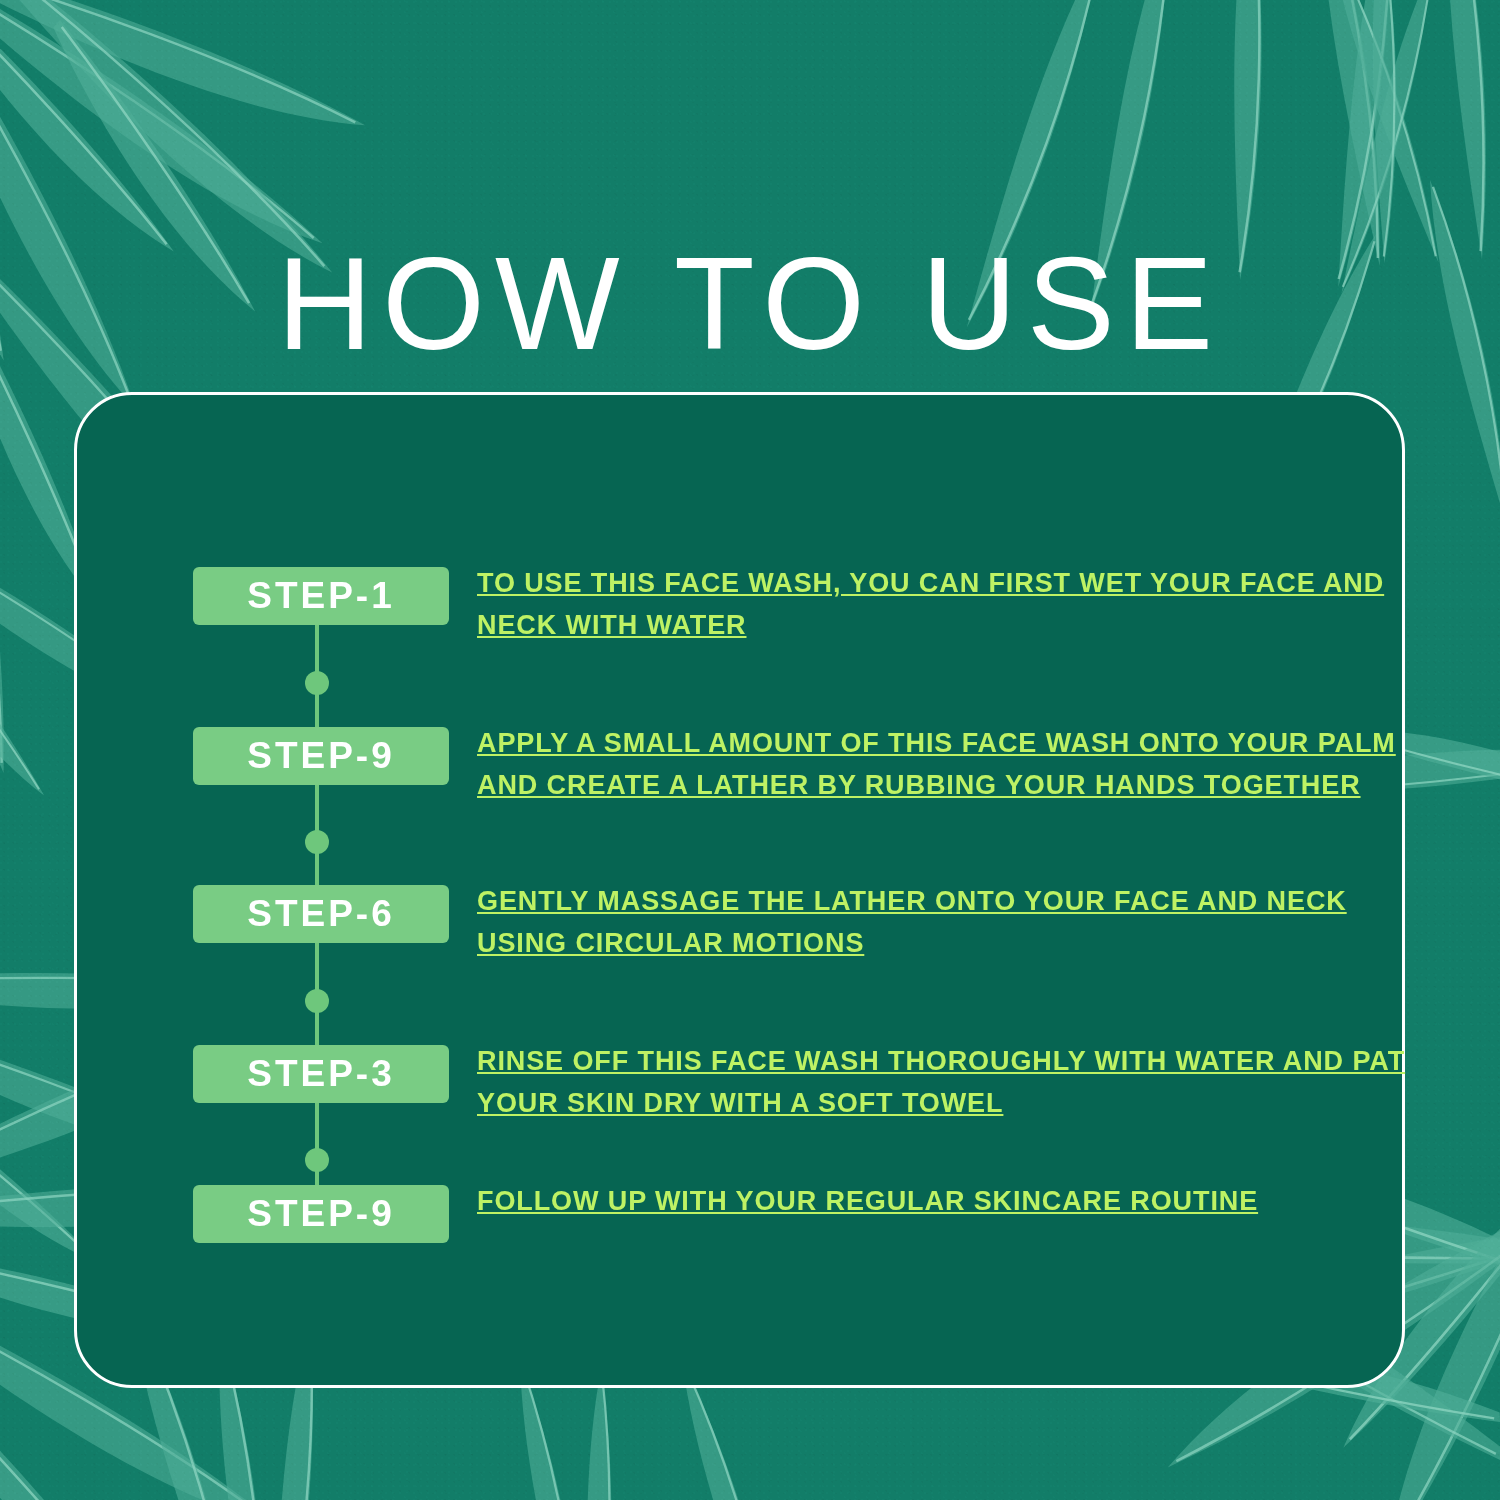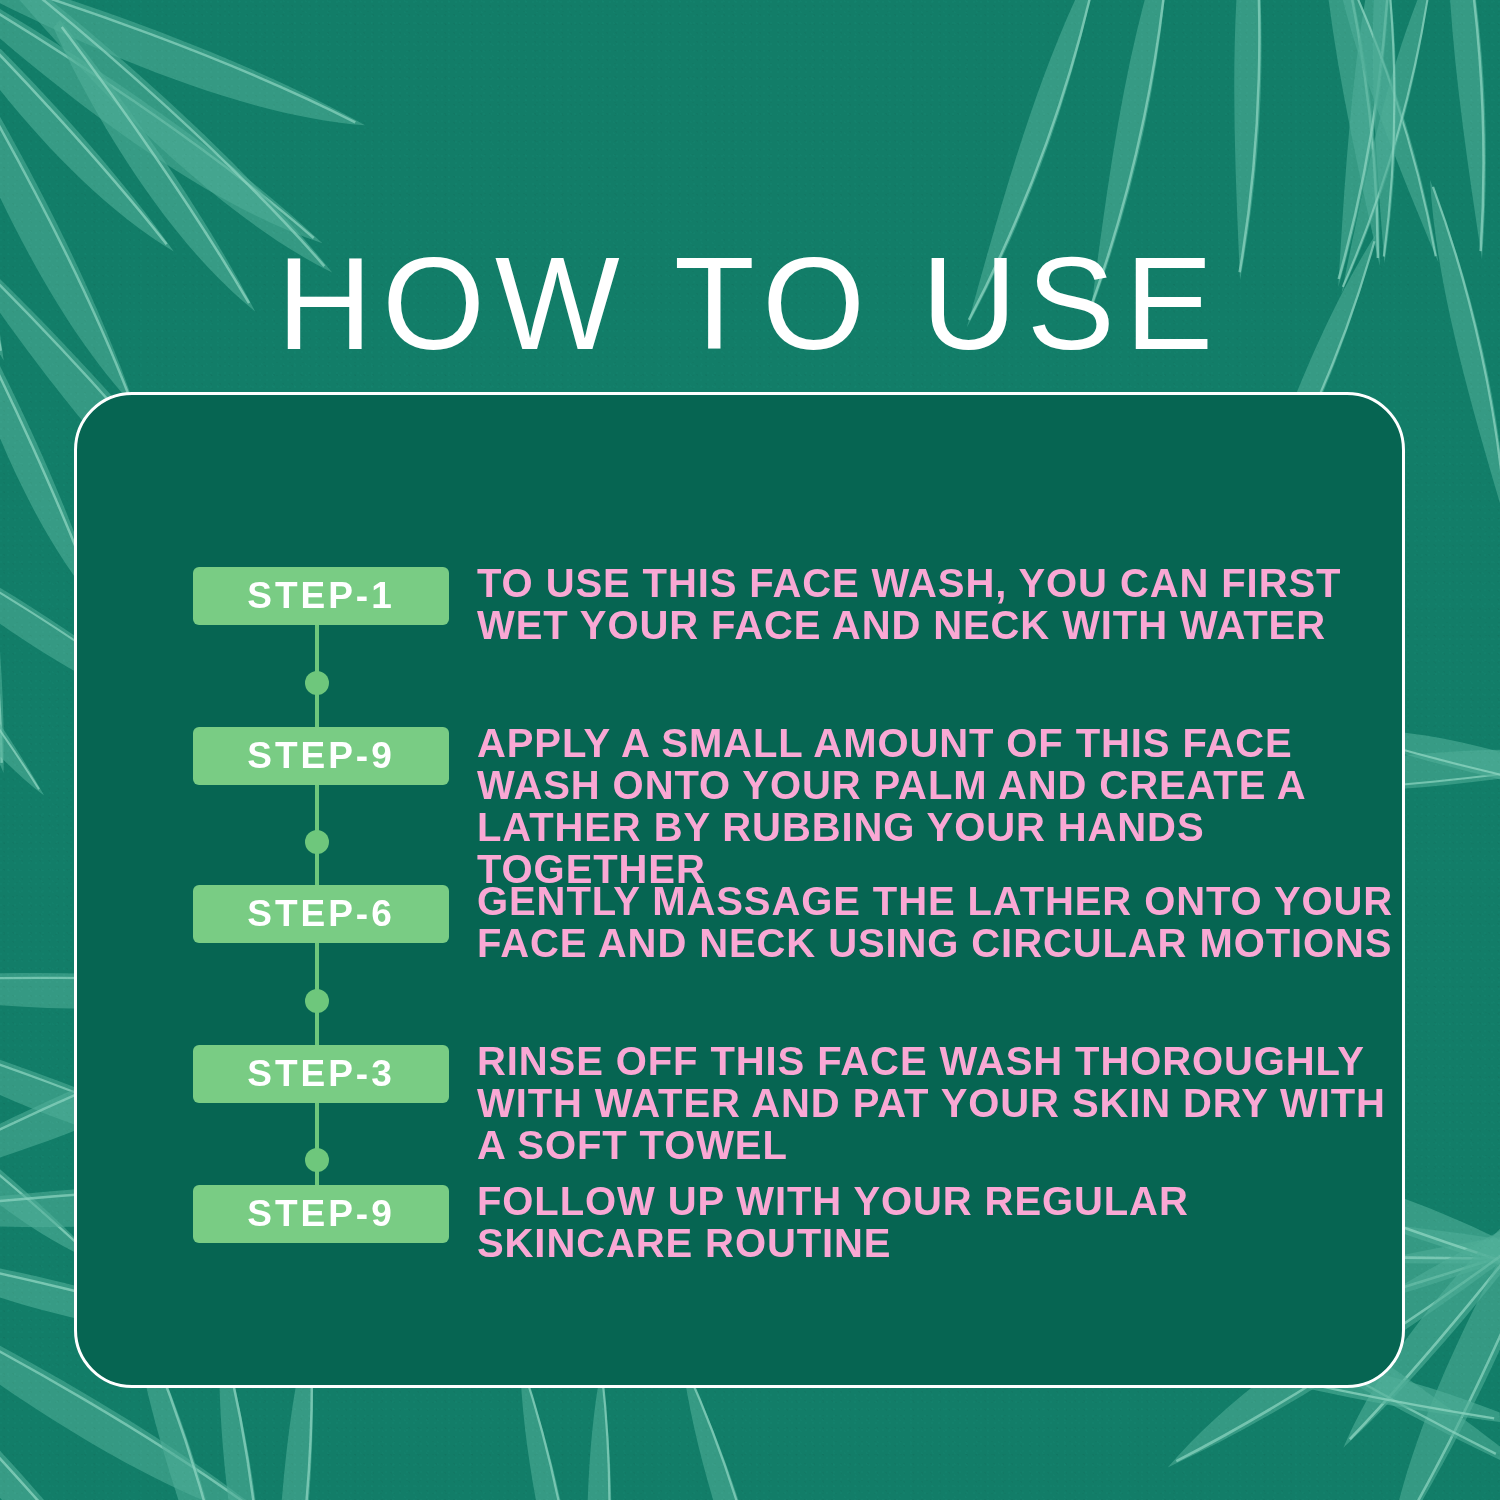--- a/index.html
+++ b/index.html
@@ -47,23 +47,24 @@
   .badge{
     position:absolute;left:74px;top:0;
     width:256px;height:58px;
     background:#79cc84;border-radius:6px;
     display:flex;align-items:center;justify-content:center;
     color:#ffffff;font-size:37px;font-weight:700;letter-spacing:3px;
     box-sizing:border-box;
   }
   .step-text{
     position:absolute;left:358px;top:-5px;width:930px;
-    color:#f9a8d4;font-size:40px;line-height:42px;
+    color:#bef264;font-size:27px;line-height:42px;
     font-weight:700;letter-spacing:.9px;
     text-transform:uppercase;
+    text-decoration:underline;
   }
   
   .connector{position:absolute;left:196px;width:4px;background:#6ec77c;}
   .conn-dot{position:absolute;left:186px;width:24px;height:24px;border-radius:50%;background:#6ec77c;}
 </style>
 </head>
 <body>
 
 <div id="stage">
 

